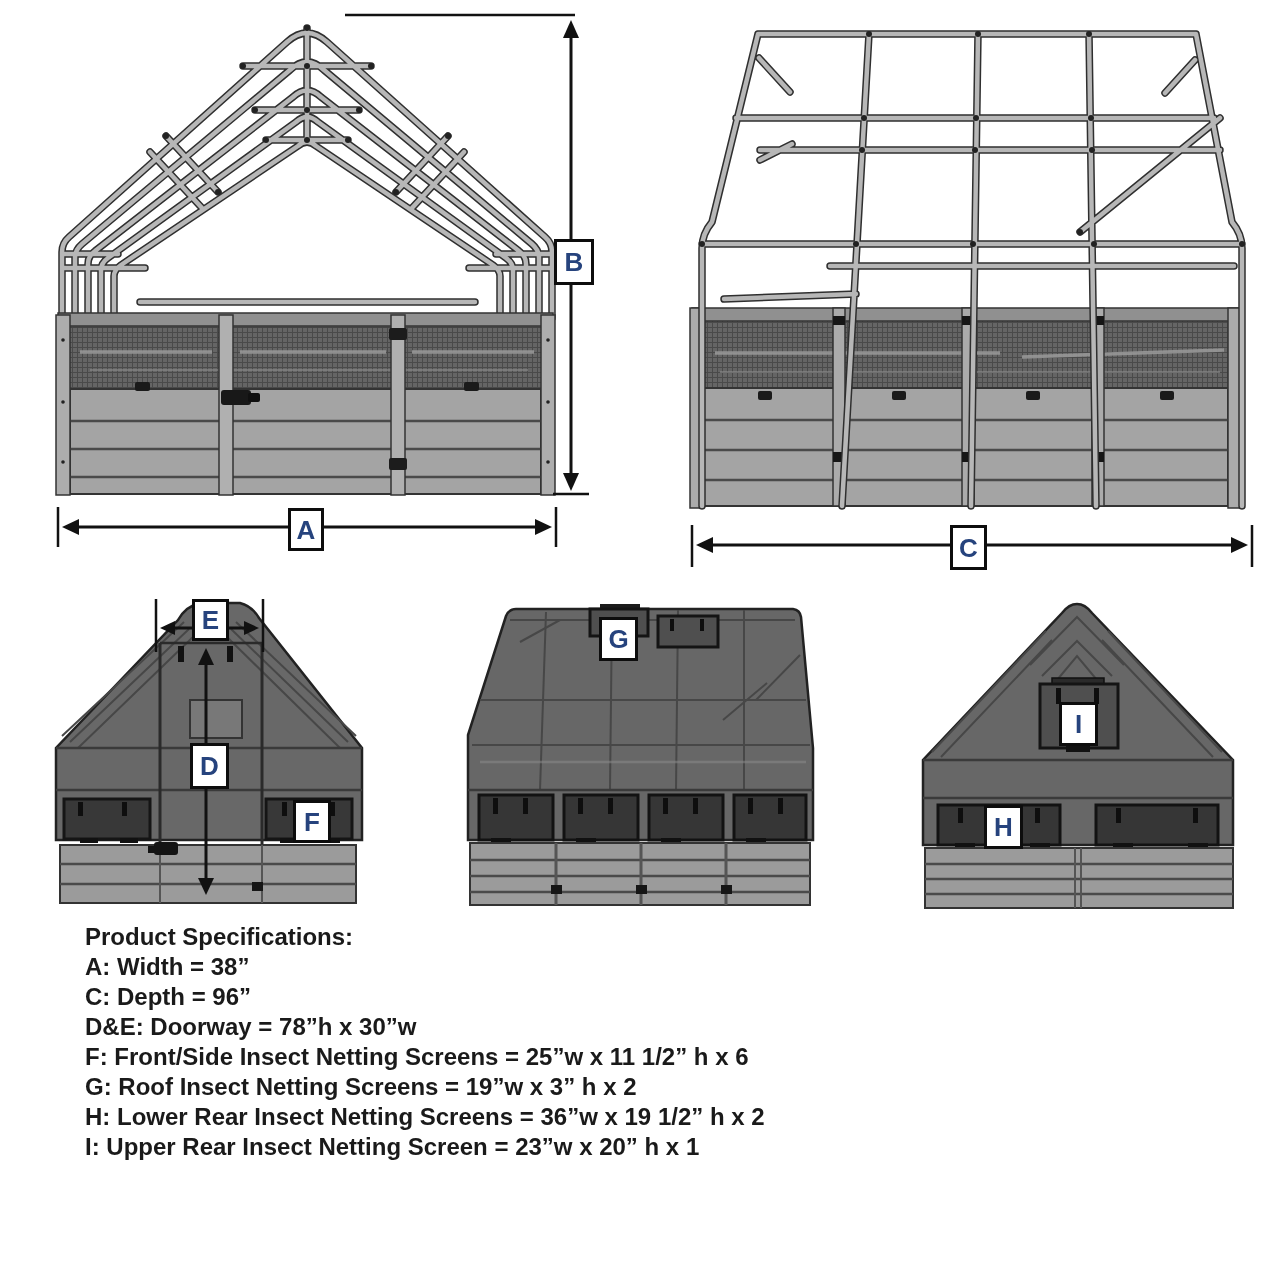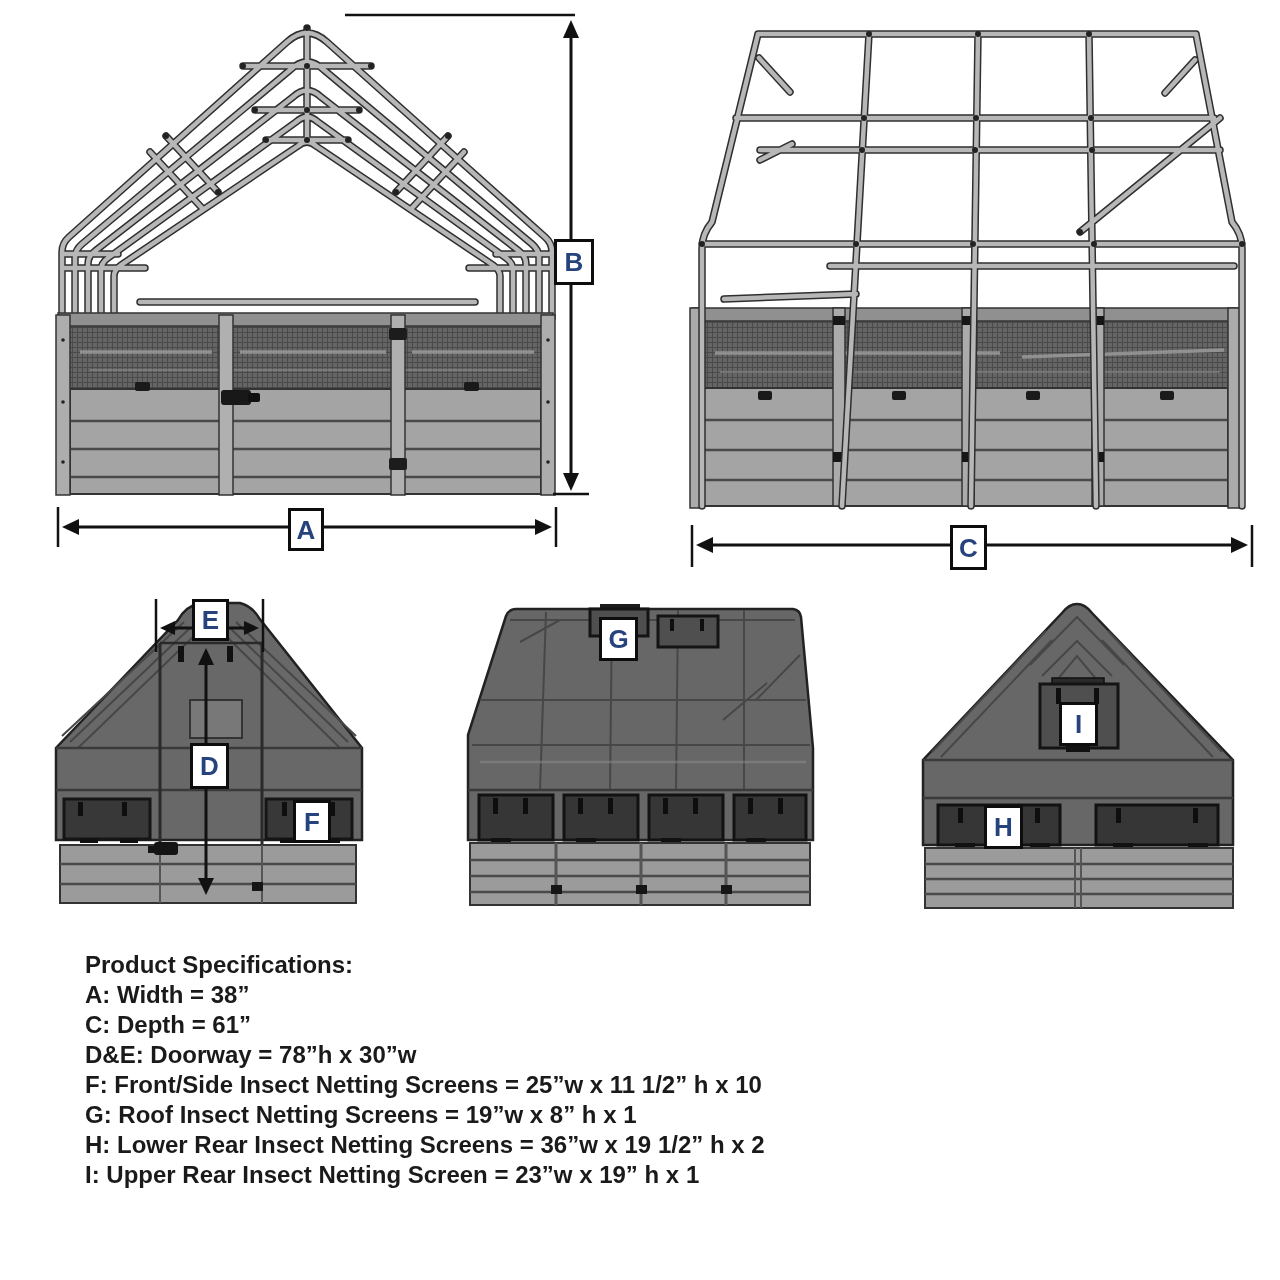--- a/index.html
+++ b/index.html
@@ -12,21 +12,21 @@
   .dimtick{stroke:#111111;stroke-width:2.5;fill:none;}
   .arrow{fill:#111111;stroke:none;}
   .joint{fill:#222222;}
   .coverline{stroke:#474747;stroke-width:2;fill:none;}
   .coverline2{stroke:#3a3a3a;stroke-width:2.5;fill:none;}
   .plankline{stroke:#4a4a4a;stroke-width:2.5;}
   .innerhint{stroke:#9a9a9a;stroke-width:3.5;opacity:0.85;}
   .dim-label{position:absolute;display:flex;align-items:center;justify-content:center;
              background:#ffffff;border:3px solid #0d0d0d;color:#26437d;
              font-weight:bold;font-size:26px;line-height:1;z-index:5;}
-  #specs{position:absolute;left:85px;top:950px;color:#1a1a1a;font-weight:bold;
+  #specs{position:absolute;left:85px;top:922px;color:#1a1a1a;font-weight:bold;
          font-size:24px;line-height:30px;white-space:nowrap;z-index:5;}
 </style>
 </head>
 <body>
 
 <div id="page">
 
 <svg width="1280" height="1280" viewBox="0 0 1280 1280">
   <defs>
     <pattern id="mesh" width="5" height="5" patternUnits="userSpaceOnUse">
@@ -283,21 +283,21 @@
 <div class="dim-label" style="left:192px;top:599px;width:31px;height:36px;">E</div>
 <div class="dim-label" style="left:190px;top:743px;width:33px;height:40px;">D</div>
 <div class="dim-label" style="left:293px;top:800px;width:32px;height:37px;">F</div>
 <div class="dim-label" style="left:599px;top:617px;width:33px;height:38px;">G</div>
 <div class="dim-label" style="left:1059px;top:702px;width:33px;height:38px;">I</div>
 <div class="dim-label" style="left:984px;top:805px;width:33px;height:38px;">H</div>
 
 <div id="specs">
   <div>Product Specifications:</div>
   <div>A: Width = 38”</div>
-  <div>C: Depth = 61”</div>
+  <div>C: Depth = 96”</div>
   <div>D&amp;E: Doorway = 78”h x 30”w</div>
-  <div>F: Front/Side Insect Netting Screens = 25”w x 11 1/2” h x 10</div>
-  <div>G: Roof Insect Netting Screens = 19”w x 8” h x 1</div>
+  <div>F: Front/Side Insect Netting Screens = 25”w x 11 1/2” h x 6</div>
+  <div>G: Roof Insect Netting Screens = 19”w x 3” h x 2</div>
   <div>H: Lower Rear Insect Netting Screens = 36”w x 19 1/2” h x 2</div>
-  <div>I: Upper Rear Insect Netting Screen = 23”w x 19” h x 1</div>
+  <div>I: Upper Rear Insect Netting Screen = 23”w x 20” h x 1</div>
 </div>
 
 </div>
 
 </body></html>

